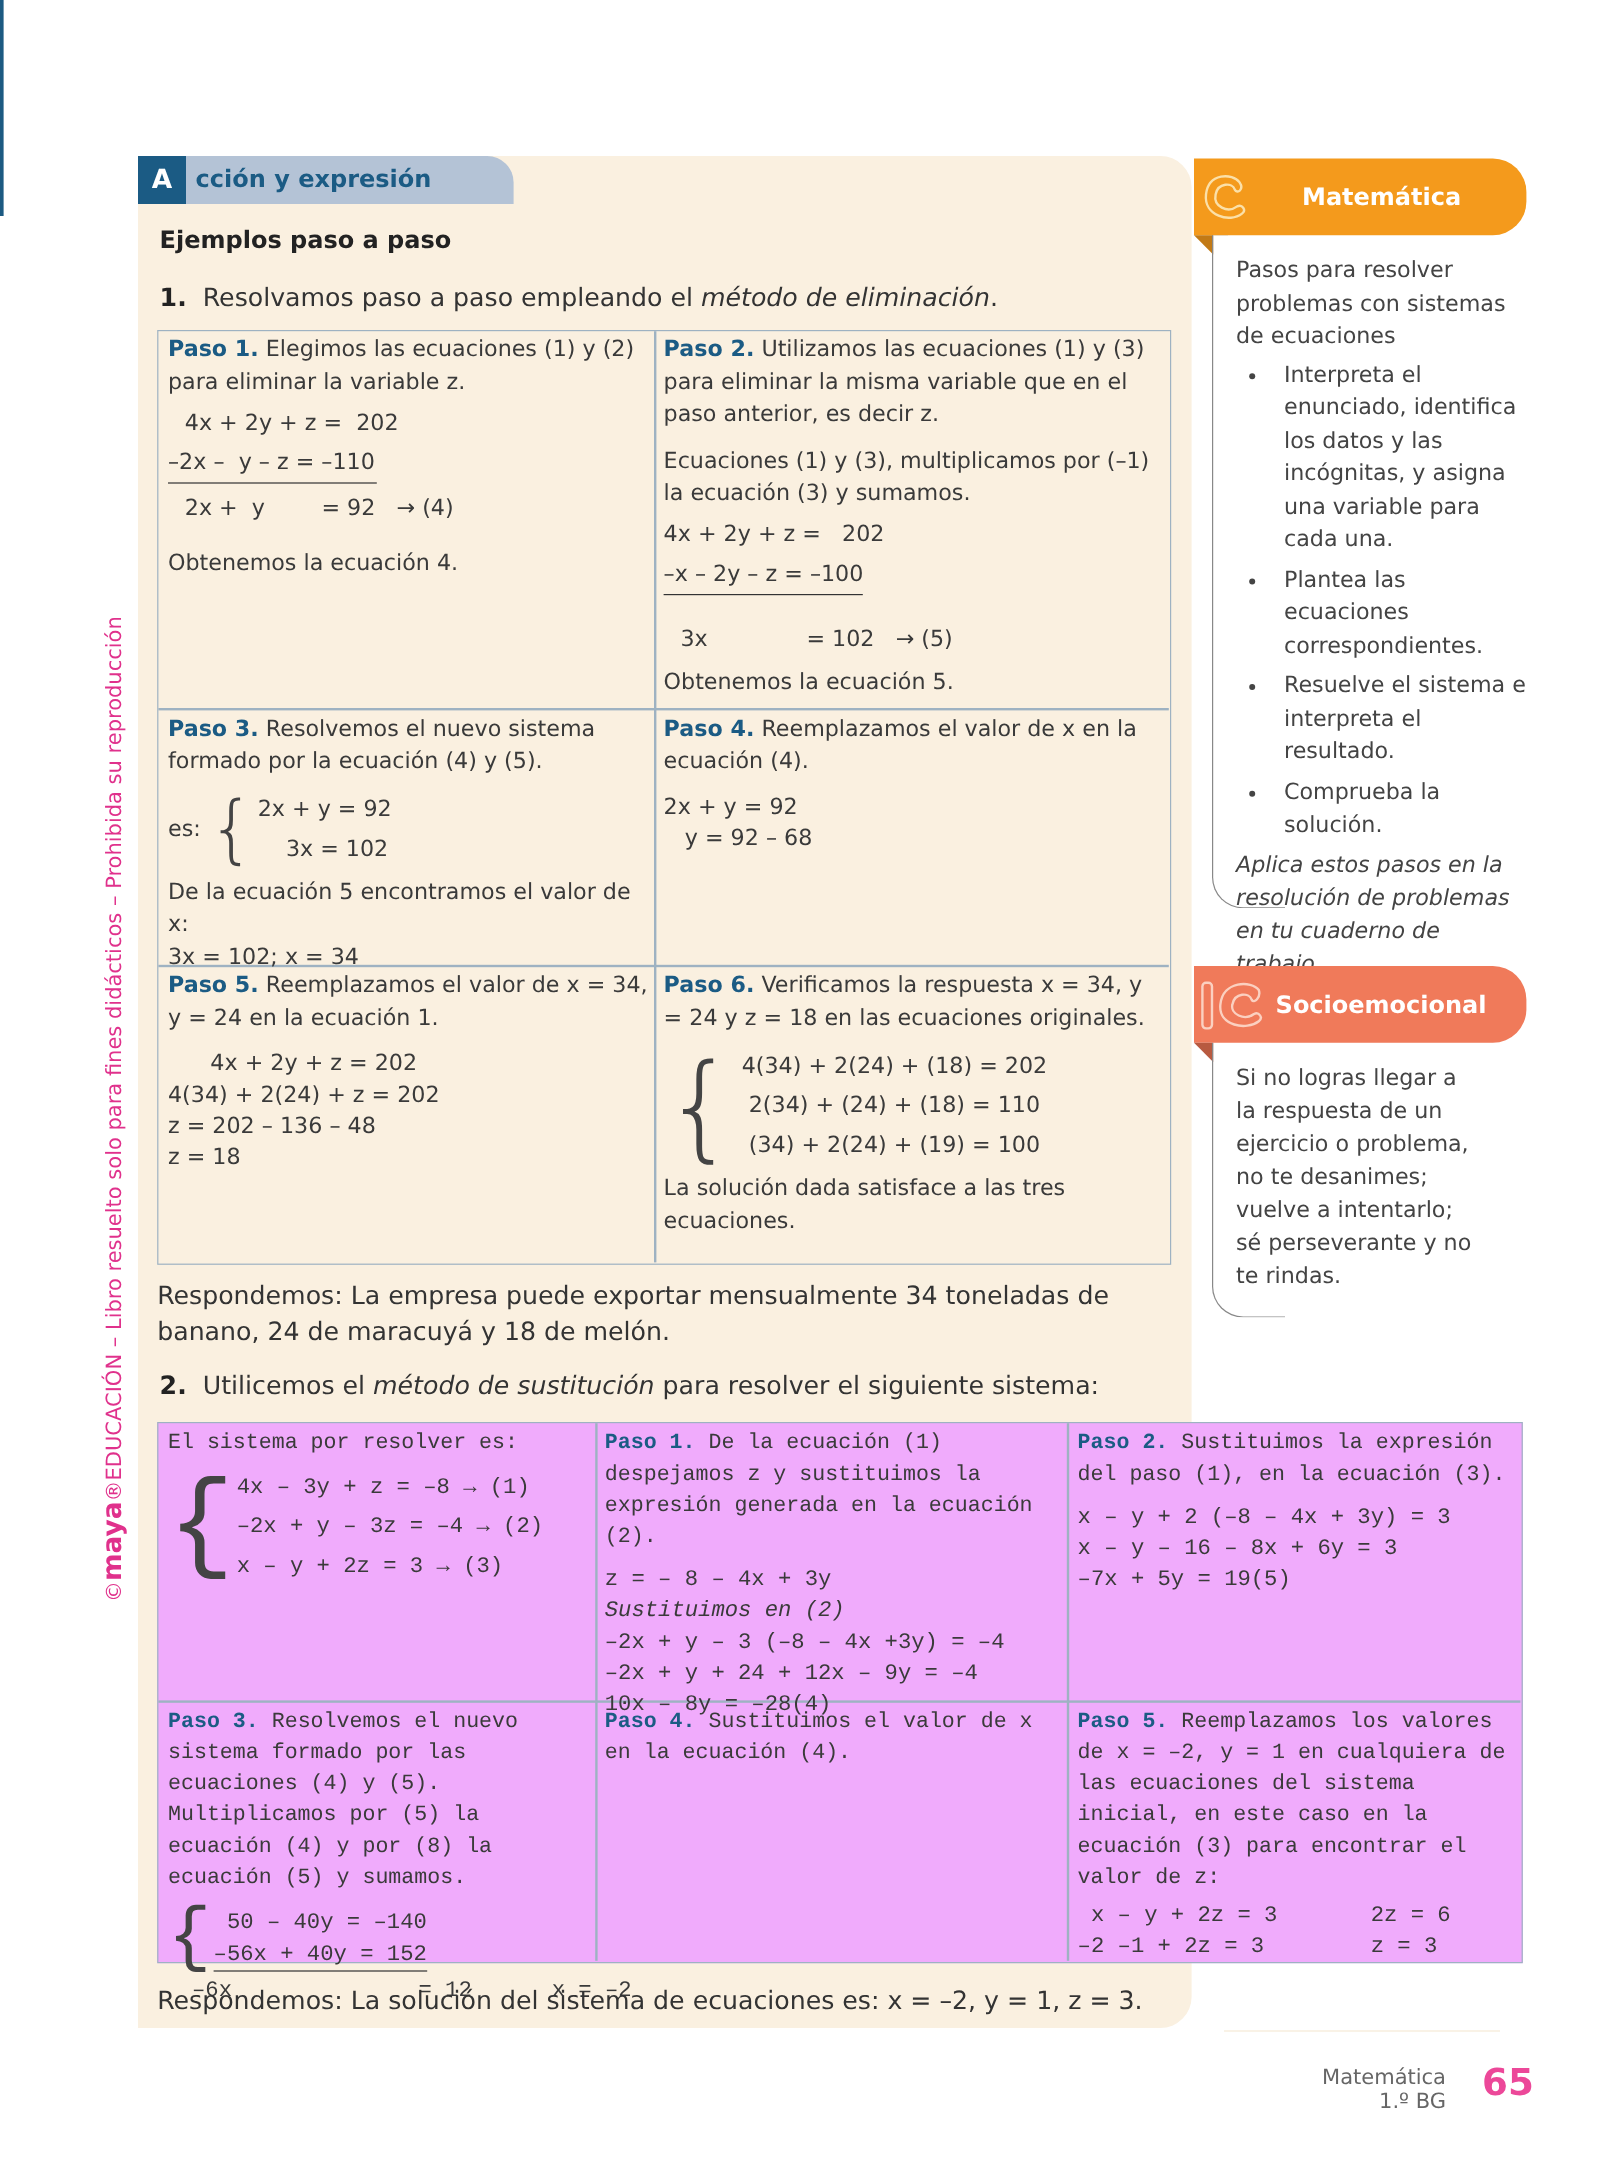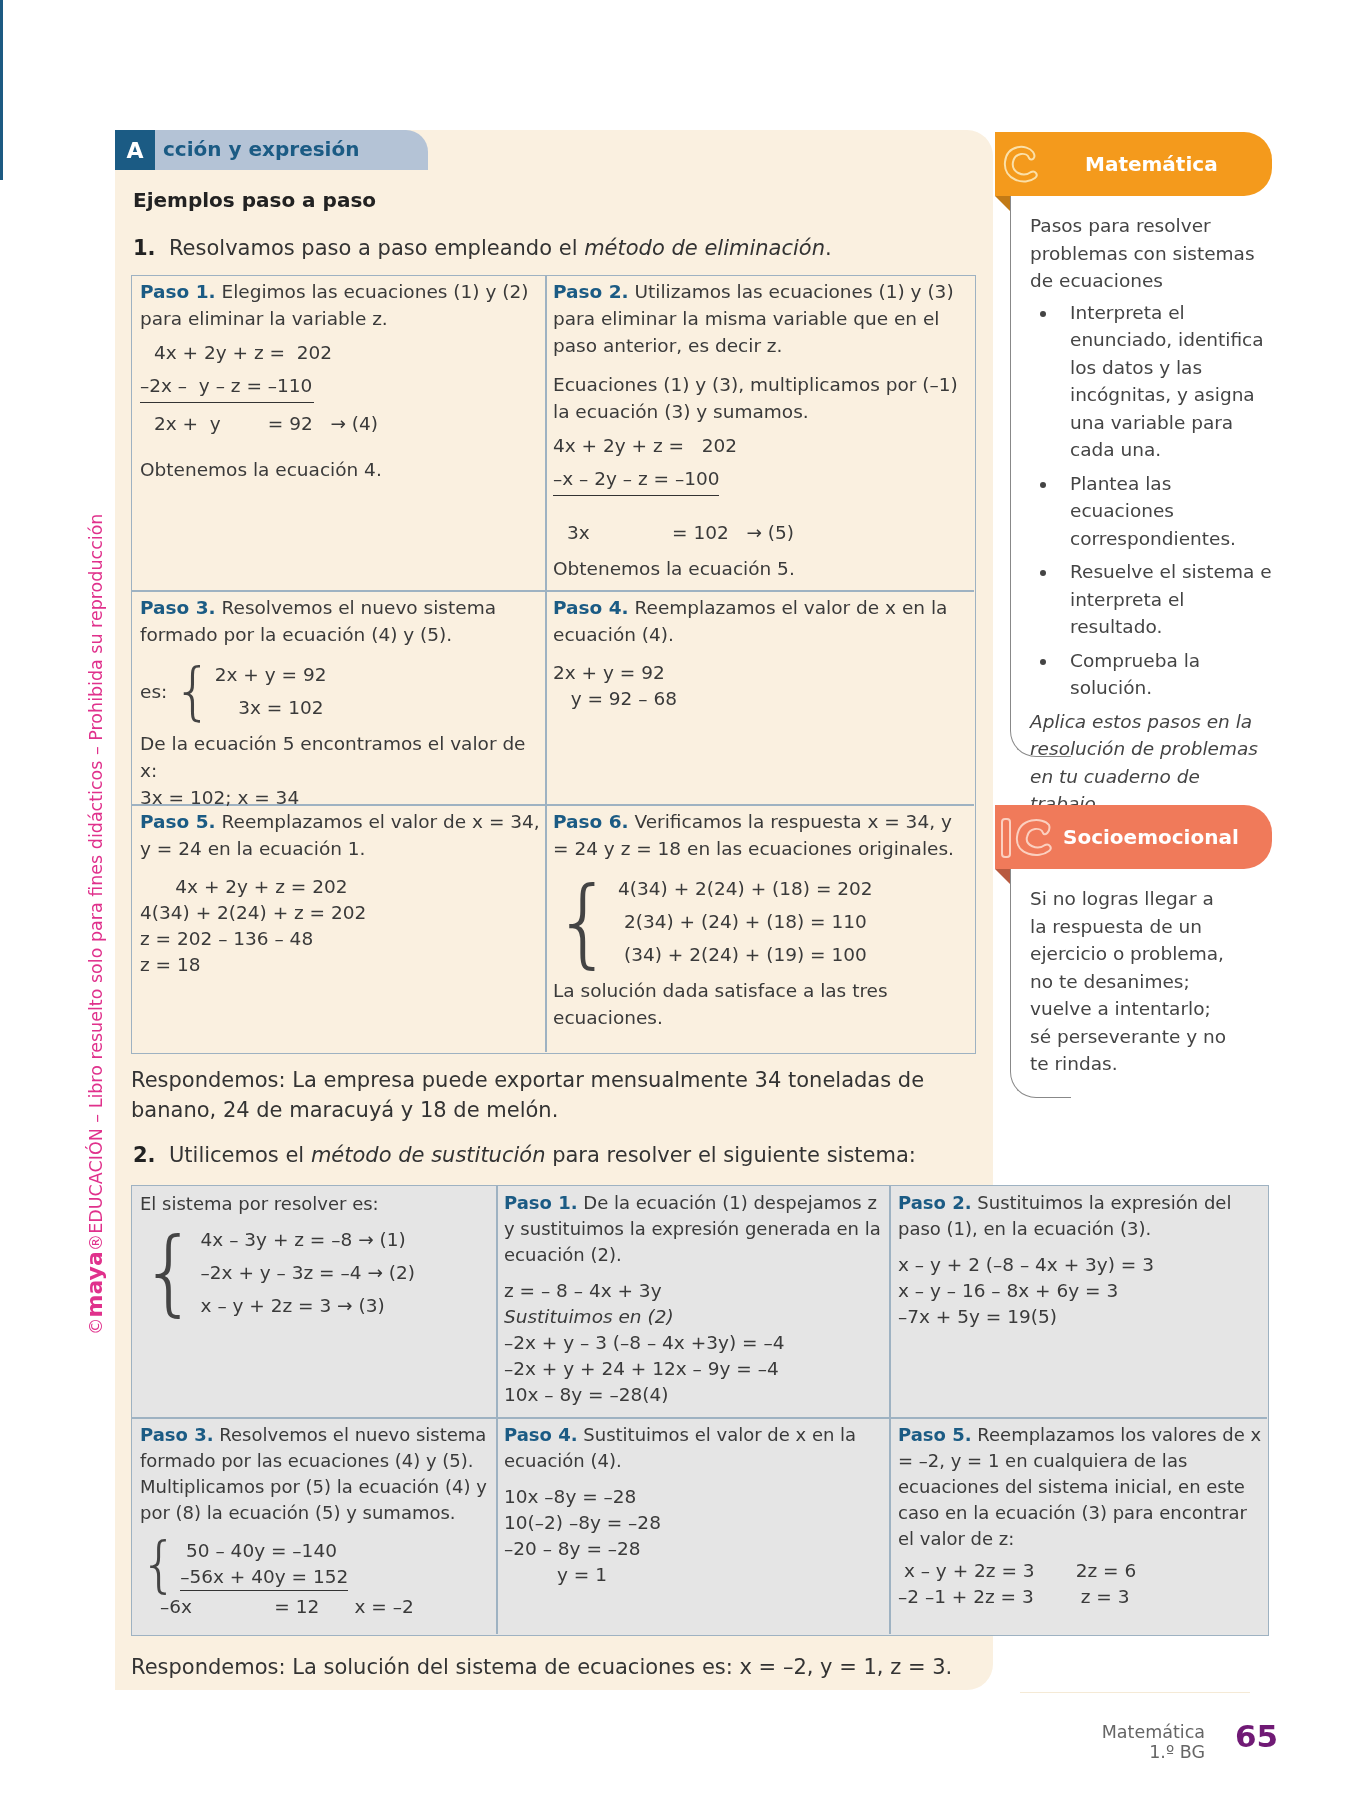--- a/index.html
+++ b/index.html
@@ -22,33 +22,33 @@
   .t1{left:131px;top:275px;width:845px;height:779px;}
   .vline{position:absolute;background:#9eb2c2;width:1.5px;}
   .hline{position:absolute;background:#9eb2c2;height:1.5px;}
   .cell{position:absolute;font-size:18.5px;line-height:27px;color:#3a3a3a;}
   .paso{color:#1b5b84;font-weight:bold;}
   .math{font-size:18.5px;line-height:33px;white-space:pre;}
   .math.t{line-height:26px;}
   .uline{border-bottom:1.5px solid #333;display:inline-block;}
   .brace{display:inline-block;font-size:62px;line-height:62px;color:#444;vertical-align:top;font-weight:200;}
   .answer{font-size:21px;line-height:30px;color:#333;}
-  .t2{left:131px;top:1185px;width:1138px;height:451px;background:#e5e5e5;}
+  .t2{left:131px;top:1185px;width:1138px;height:451px;background:#f0abfc;font-family:Liberation Mono, monospace;}
   .side-box{border-left:1.5px solid #888;border-bottom:1.5px solid #888;border-radius:0 0 0 26px;}
   .tab-o{background:#f49a1c;border-radius:0 28px 28px 0;}
   .tab-s{background:#f07a5a;border-radius:0 28px 28px 0;}
   .tab-label{color:#fff;font-weight:bold;font-size:20px;}
   .side-text{font-size:18.5px;line-height:27.5px;color:#444;}
   .side-text ul{margin:4px 0 4px 0;padding-left:28px;}
   .side-text li{padding-left:12px;margin-bottom:6px;}
   .vert{left:82px;top:1335px;transform-origin:left top;transform:rotate(-90deg);white-space:nowrap;
         color:#e0318c;font-size:17.5px;}
   .vert b{font-size:22px;font-weight:900;}
   .footer-txt{left:1075px;top:1722px;text-align:right;font-size:17.5px;line-height:20px;color:#666;width:130px;}
-  .footer-num{left:1235px;top:1718px;font-size:31px;font-weight:bold;color:#701a75;}
+  .footer-num{left:1235px;top:1718px;font-size:31px;font-weight:bold;color:#ec4899;}
   .footer-rule{left:1020px;top:1692px;width:230px;height:1px;background:#f5ead6;}
 </style>
 </head>
 <body>
 
 <div class="abs left-bar"></div>
 
 <div class="abs vert">©<b>maya</b>®<span>EDUCACIÓN – Libro resuelto solo para fines didácticos – Prohibida su reproducción</span></div>
 
 <div class="abs panel"></div>
@@ -179,26 +179,20 @@
       <div>
         <div class="math t"> 50 – 40y = –140</div>
         <div class="math t"><span class="uline">–56x + 40y = 152</span></div>
       </div>
     </div>
     <div class="math t" style="padding-left:20px">–6x              = 12      x = –2</div>
   </div>
 
   <div class="cell" style="left:372px;top:236px;width:380px;font-size:18px;line-height:26px;">
     <span class="paso">Paso 4.</span> <span>Sustituimos el valor de x en la ecuación (4).</span>
-    <div style="margin-top:10px">
-      <div class="math t">10x –8y = –28</div>
-      <div class="math t">10(–2) –8y = –28</div>
-      <div class="math t">–20 – 8y = –28</div>
-      <div class="math t">         y = 1</div>
-    </div>
   </div>
 
   <div class="cell" style="left:766px;top:236px;width:365px;font-size:18px;line-height:26px;">
     <span class="paso">Paso 5.</span> <span>Reemplazamos los valores de x = –2, y = 1 en cualquiera de las ecuaciones del sistema inicial, en este caso en la ecuación (3) para encontrar el valor de z:</span>
     <div style="margin-top:6px">
       <div class="math t"> x – y + 2z = 3       2z = 6</div>
       <div class="math t">–2 –1 + 2z = 3        z = 3</div>
     </div>
   </div>
 </div>

